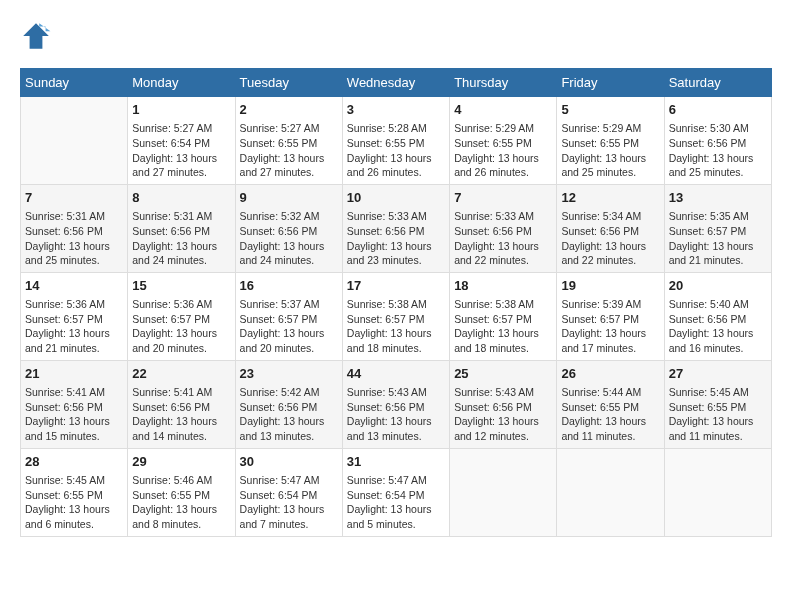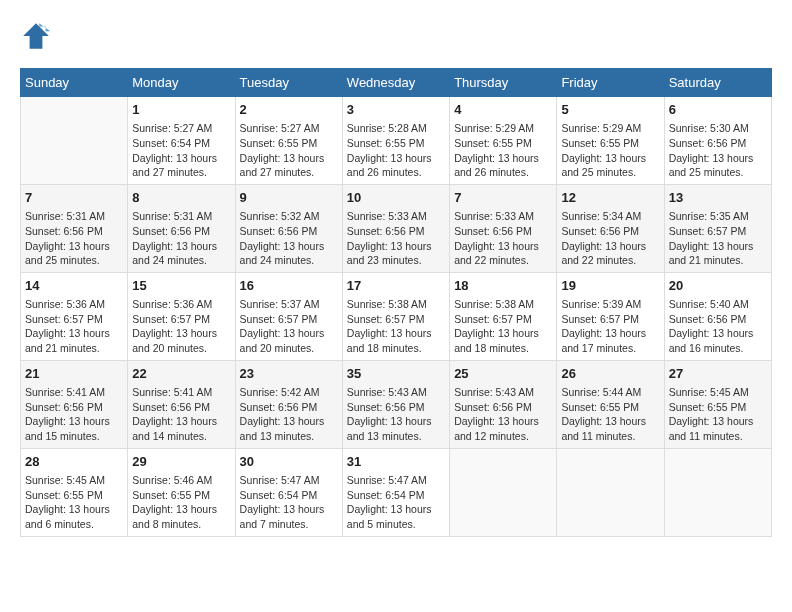--- a/index.html
+++ b/index.html
@@ -285,21 +285,21 @@
           <div>and 14 minutes.</div>
         </td>
         <td>
           <span class="day-num">23</span>
           <div>Sunrise: 5:42 AM</div>
           <div>Sunset: 6:56 PM</div>
           <div>Daylight: 13 hours</div>
           <div>and 13 minutes.</div>
         </td>
         <td>
-          <span class="day-num">35</span>
+          <span class="day-num">44</span>
           <div>Sunrise: 5:43 AM</div>
           <div>Sunset: 6:56 PM</div>
           <div>Daylight: 13 hours</div>
           <div>and 13 minutes.</div>
         </td>
         <td>
           <span class="day-num">25</span>
           <div>Sunrise: 5:43 AM</div>
           <div>Sunset: 6:56 PM</div>
           <div>Daylight: 13 hours</div>

